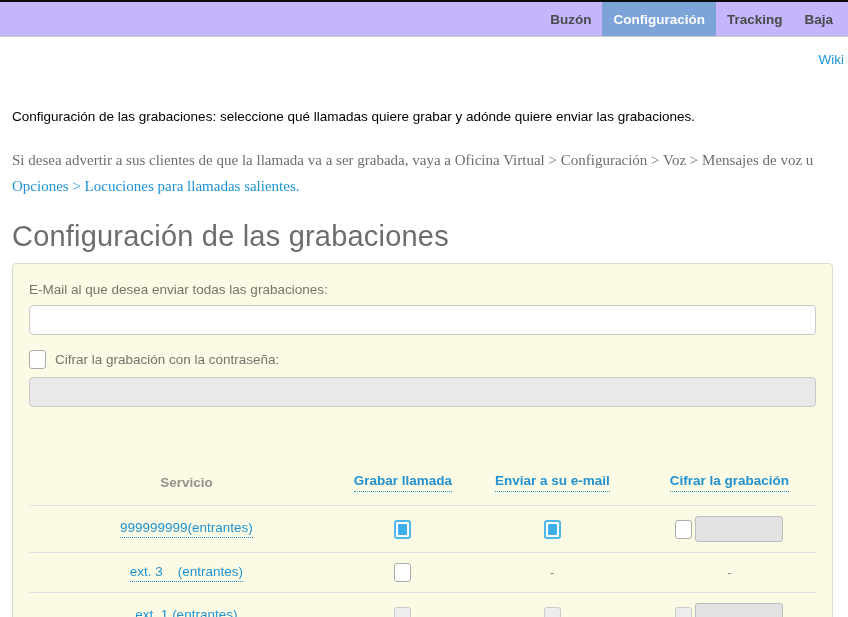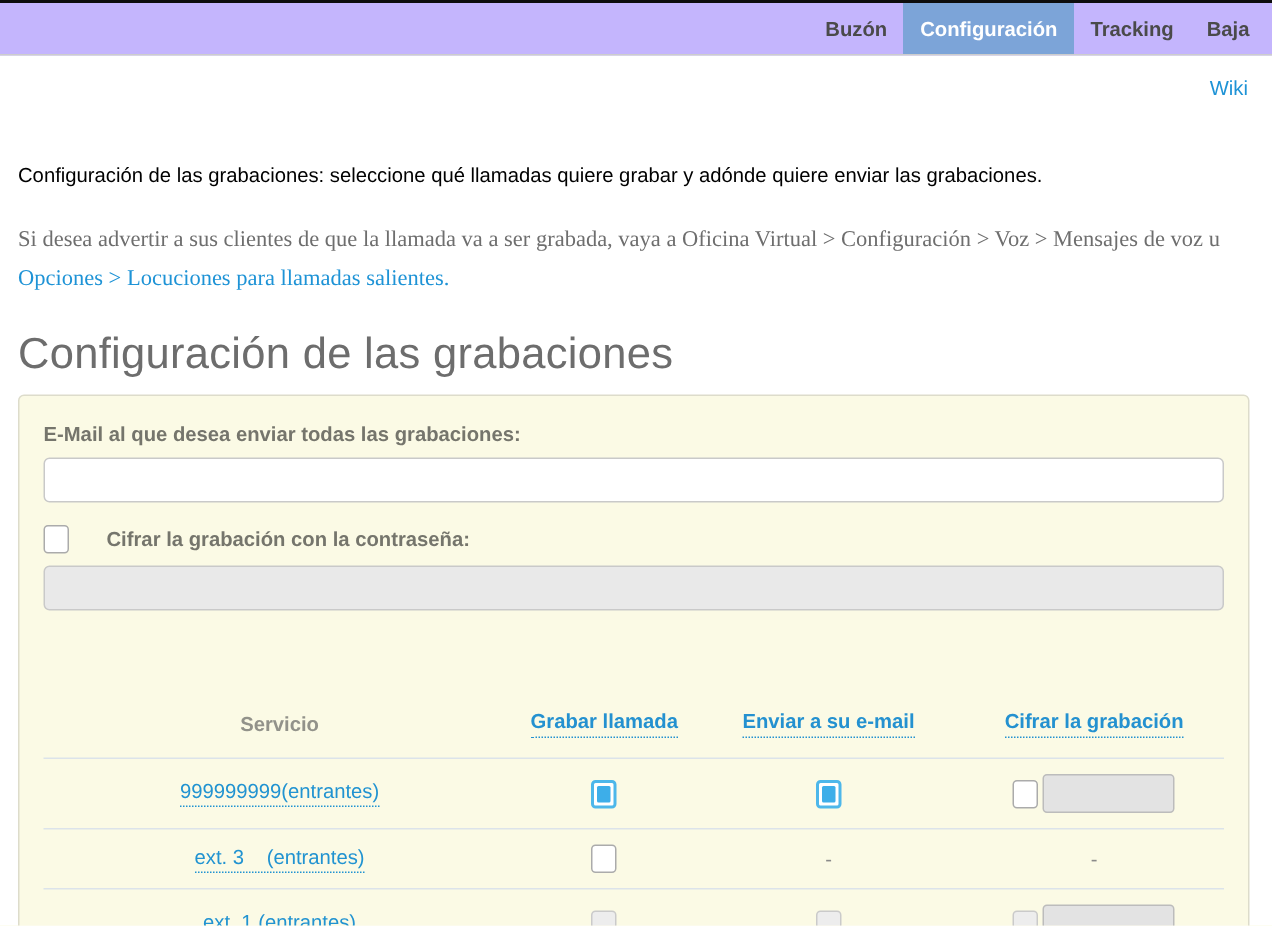--- a/index.html
+++ b/index.html
@@ -18,48 +18,48 @@
     display:flex; justify-content:flex-end; align-items:stretch;
     padding-right:4px;
   }
   .tab {
     display:flex; align-items:center; padding:0 11px;
     font-size:13.5px; font-weight:bold; color:#4a4a4a; cursor:pointer;
   }
   .tab.active { background:#7ca4d8; color:#ffffff; }
 
   
-  .wiki-row { text-align:right; padding:13px 16px 0 0; }
+  .wiki-row { text-align:right; padding:13px 4px 0 0; }
   .wiki-link { color:#1e93d6; font-size:13.5px; text-decoration:none; cursor:pointer; }
 
   
   .content { padding:0 15px 0 12px; }
   .intro1 { color:#000000; font-size:13.5px; margin:40px 0 0; line-height:1.4; }
   .intro2 { color:#6e6e6e; font-size:15px; margin:20px 0 0; line-height:1.75;font-family:Liberation Serif, serif; }
   .intro-link { color:#1e93d6; white-space:nowrap; cursor:pointer; }
 
   h1.page-title {
     color:#6d6d6d; font-size:29px; font-weight:400;
     margin:21px 0 10px; letter-spacing:0.2px;
   }
 
   
   .panel {
     background:#fbfae5; border:1px solid #dddccb; border-radius:4px;
     padding:15px 16px 16px;
   }
-  .field-label { color:#75756c; font-weight:bold; font-size:13.5px; margin:3px 0 8px; }
+  .field-label { color:#75756c; font-weight:normal; font-size:13.5px; margin:3px 0 8px; }
   .text-input {
     width:100%; height:30px; border:1px solid #c9c9c9; border-radius:4px;
     background:#fff; padding:0 8px; font-size:14px; color:#555;
     font-family:"Liberation Sans", sans-serif;
   }
   .text-input.disabled { background:#e9e9e9; }
 
-  .encrypt-row { display:flex; align-items:center; gap:25px; margin:15px 0 8px; }
+  .encrypt-row { display:flex; align-items:center; gap:9px; margin:15px 0 8px; }
   .encrypt-row .field-label { margin:0; }
 
   
   .cb {
     position:relative; width:17px; height:19px; flex:0 0 auto;
     background:#fff; border:1px solid #ababab; border-radius:3px;
     display:inline-block; vertical-align:middle; cursor:pointer;
   }
   .cb .fill { position:absolute; top:2px; left:2px; right:2px; bottom:2px;
     background:#3daee9; border-radius:1px; display:none; }

